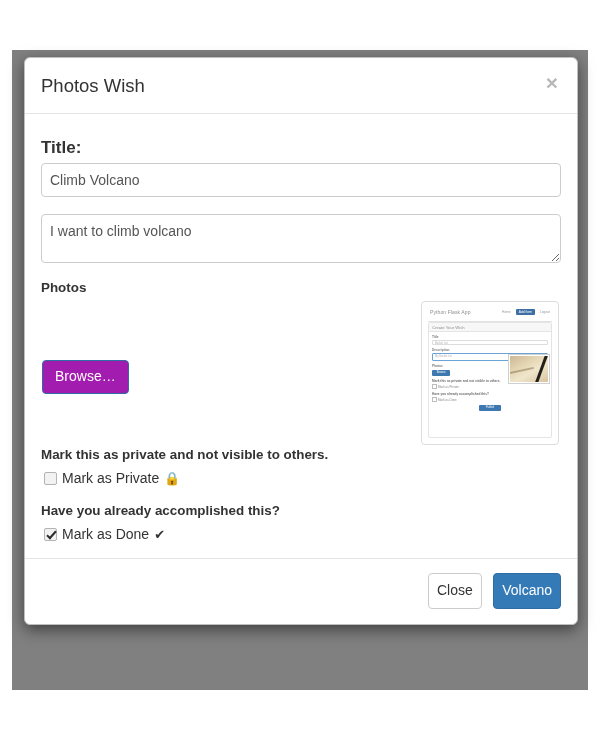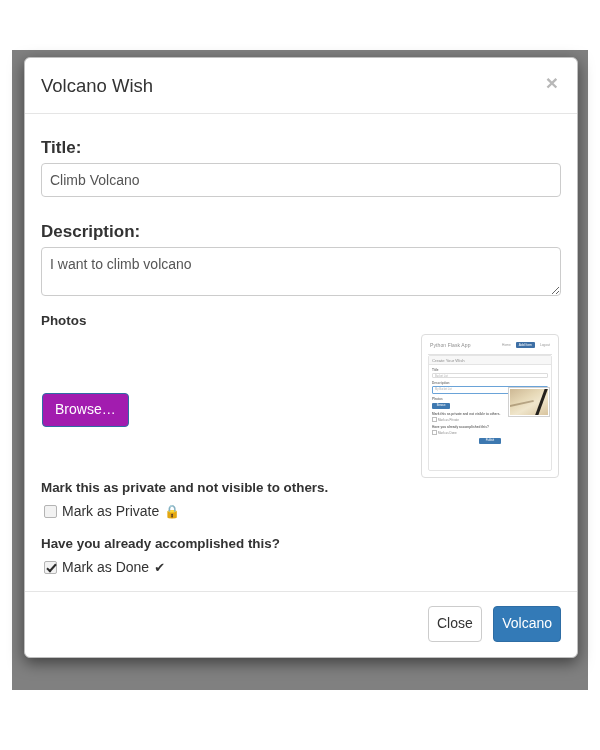--- a/index.html
+++ b/index.html
@@ -357,32 +357,31 @@
 </head>
 <body>
 
 <div id="page">
 
   <div class="backdrop"></div>
 
   <div class="modal">
 
     <div class="modal-header">
-      <h4 class="modal-title">Volcano Wish</h4>
+      <h4 class="modal-title">Photos Wish</h4>
       <button class="close-btn">×</button>
     </div>
 
     <div class="modal-body">
 
       <label class="field-label">Title:</label>
       <input class="form-control text-input" type="text" value="Climb Volcano" style="">
 
       <div class="gap-1"></div>
 
-      <label class="field-label">Description:</label>
       <textarea class="form-control textarea-input" style="">I want to climb volcano</textarea>
 
       <div class="gap-1"></div>
 
       <label class="photos-label">Photos</label>
 
       <div class="photos-row">
 
         <button class="browse-btn">Browse…</button>
 

